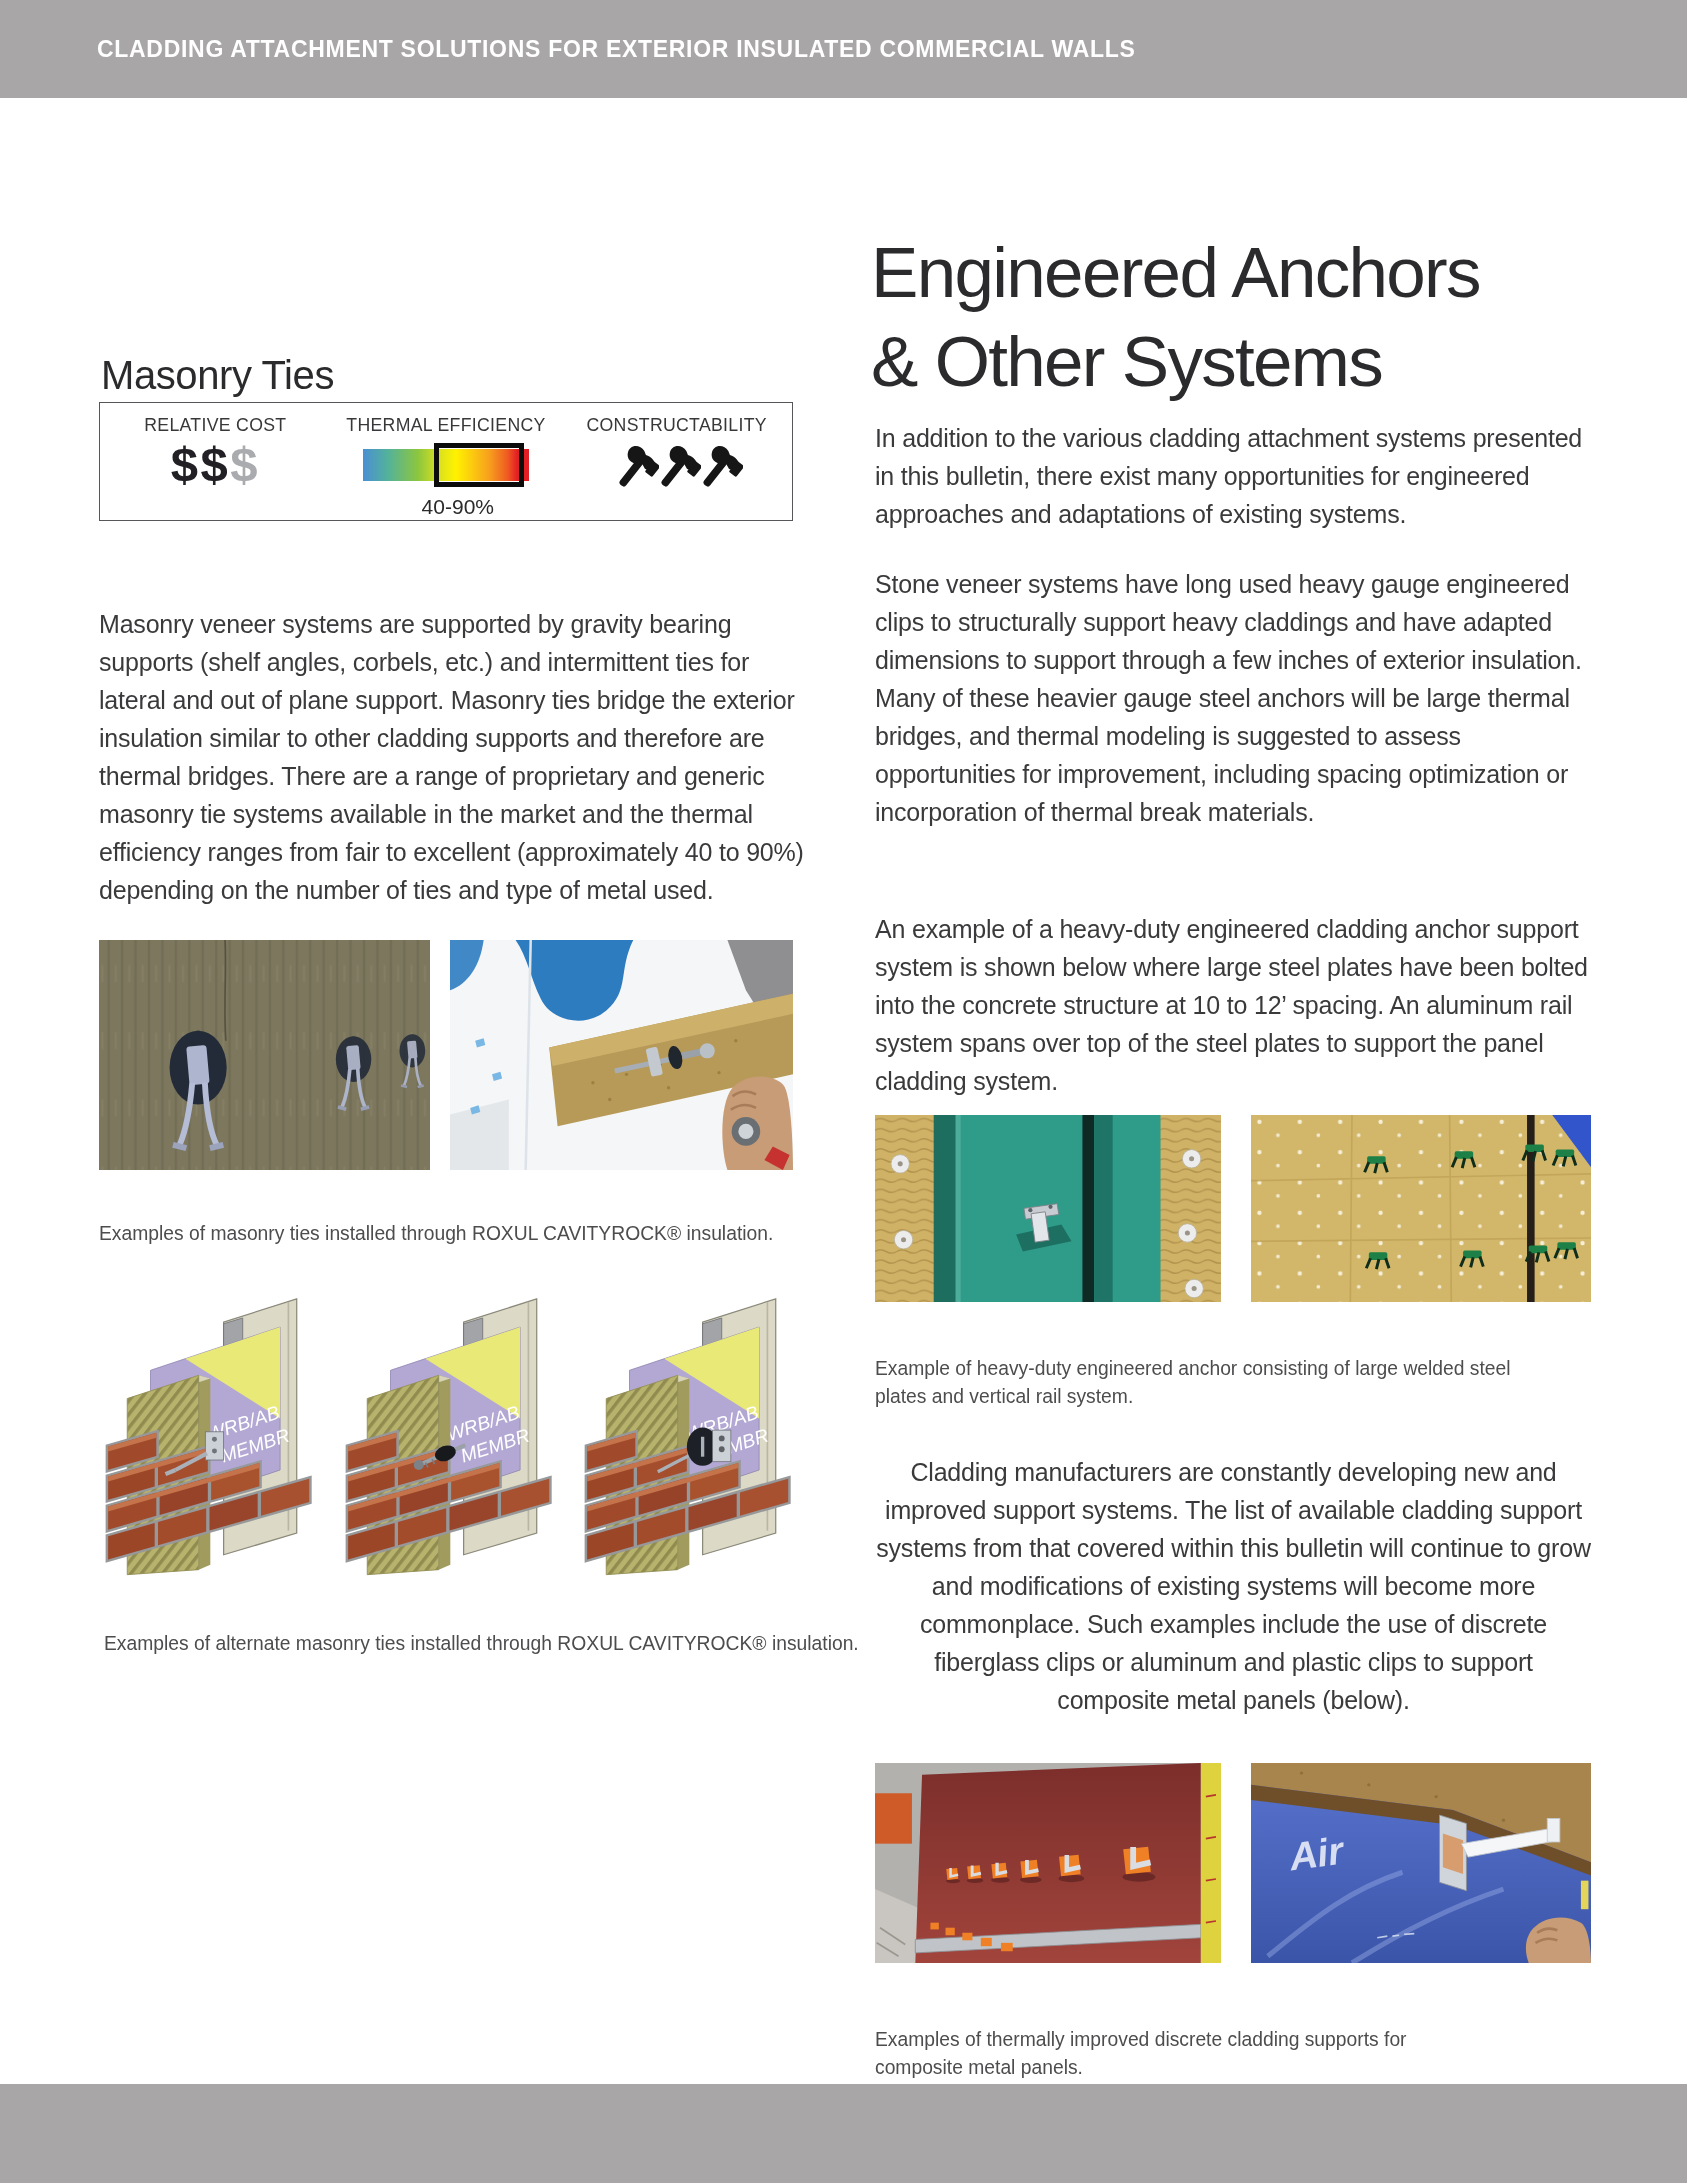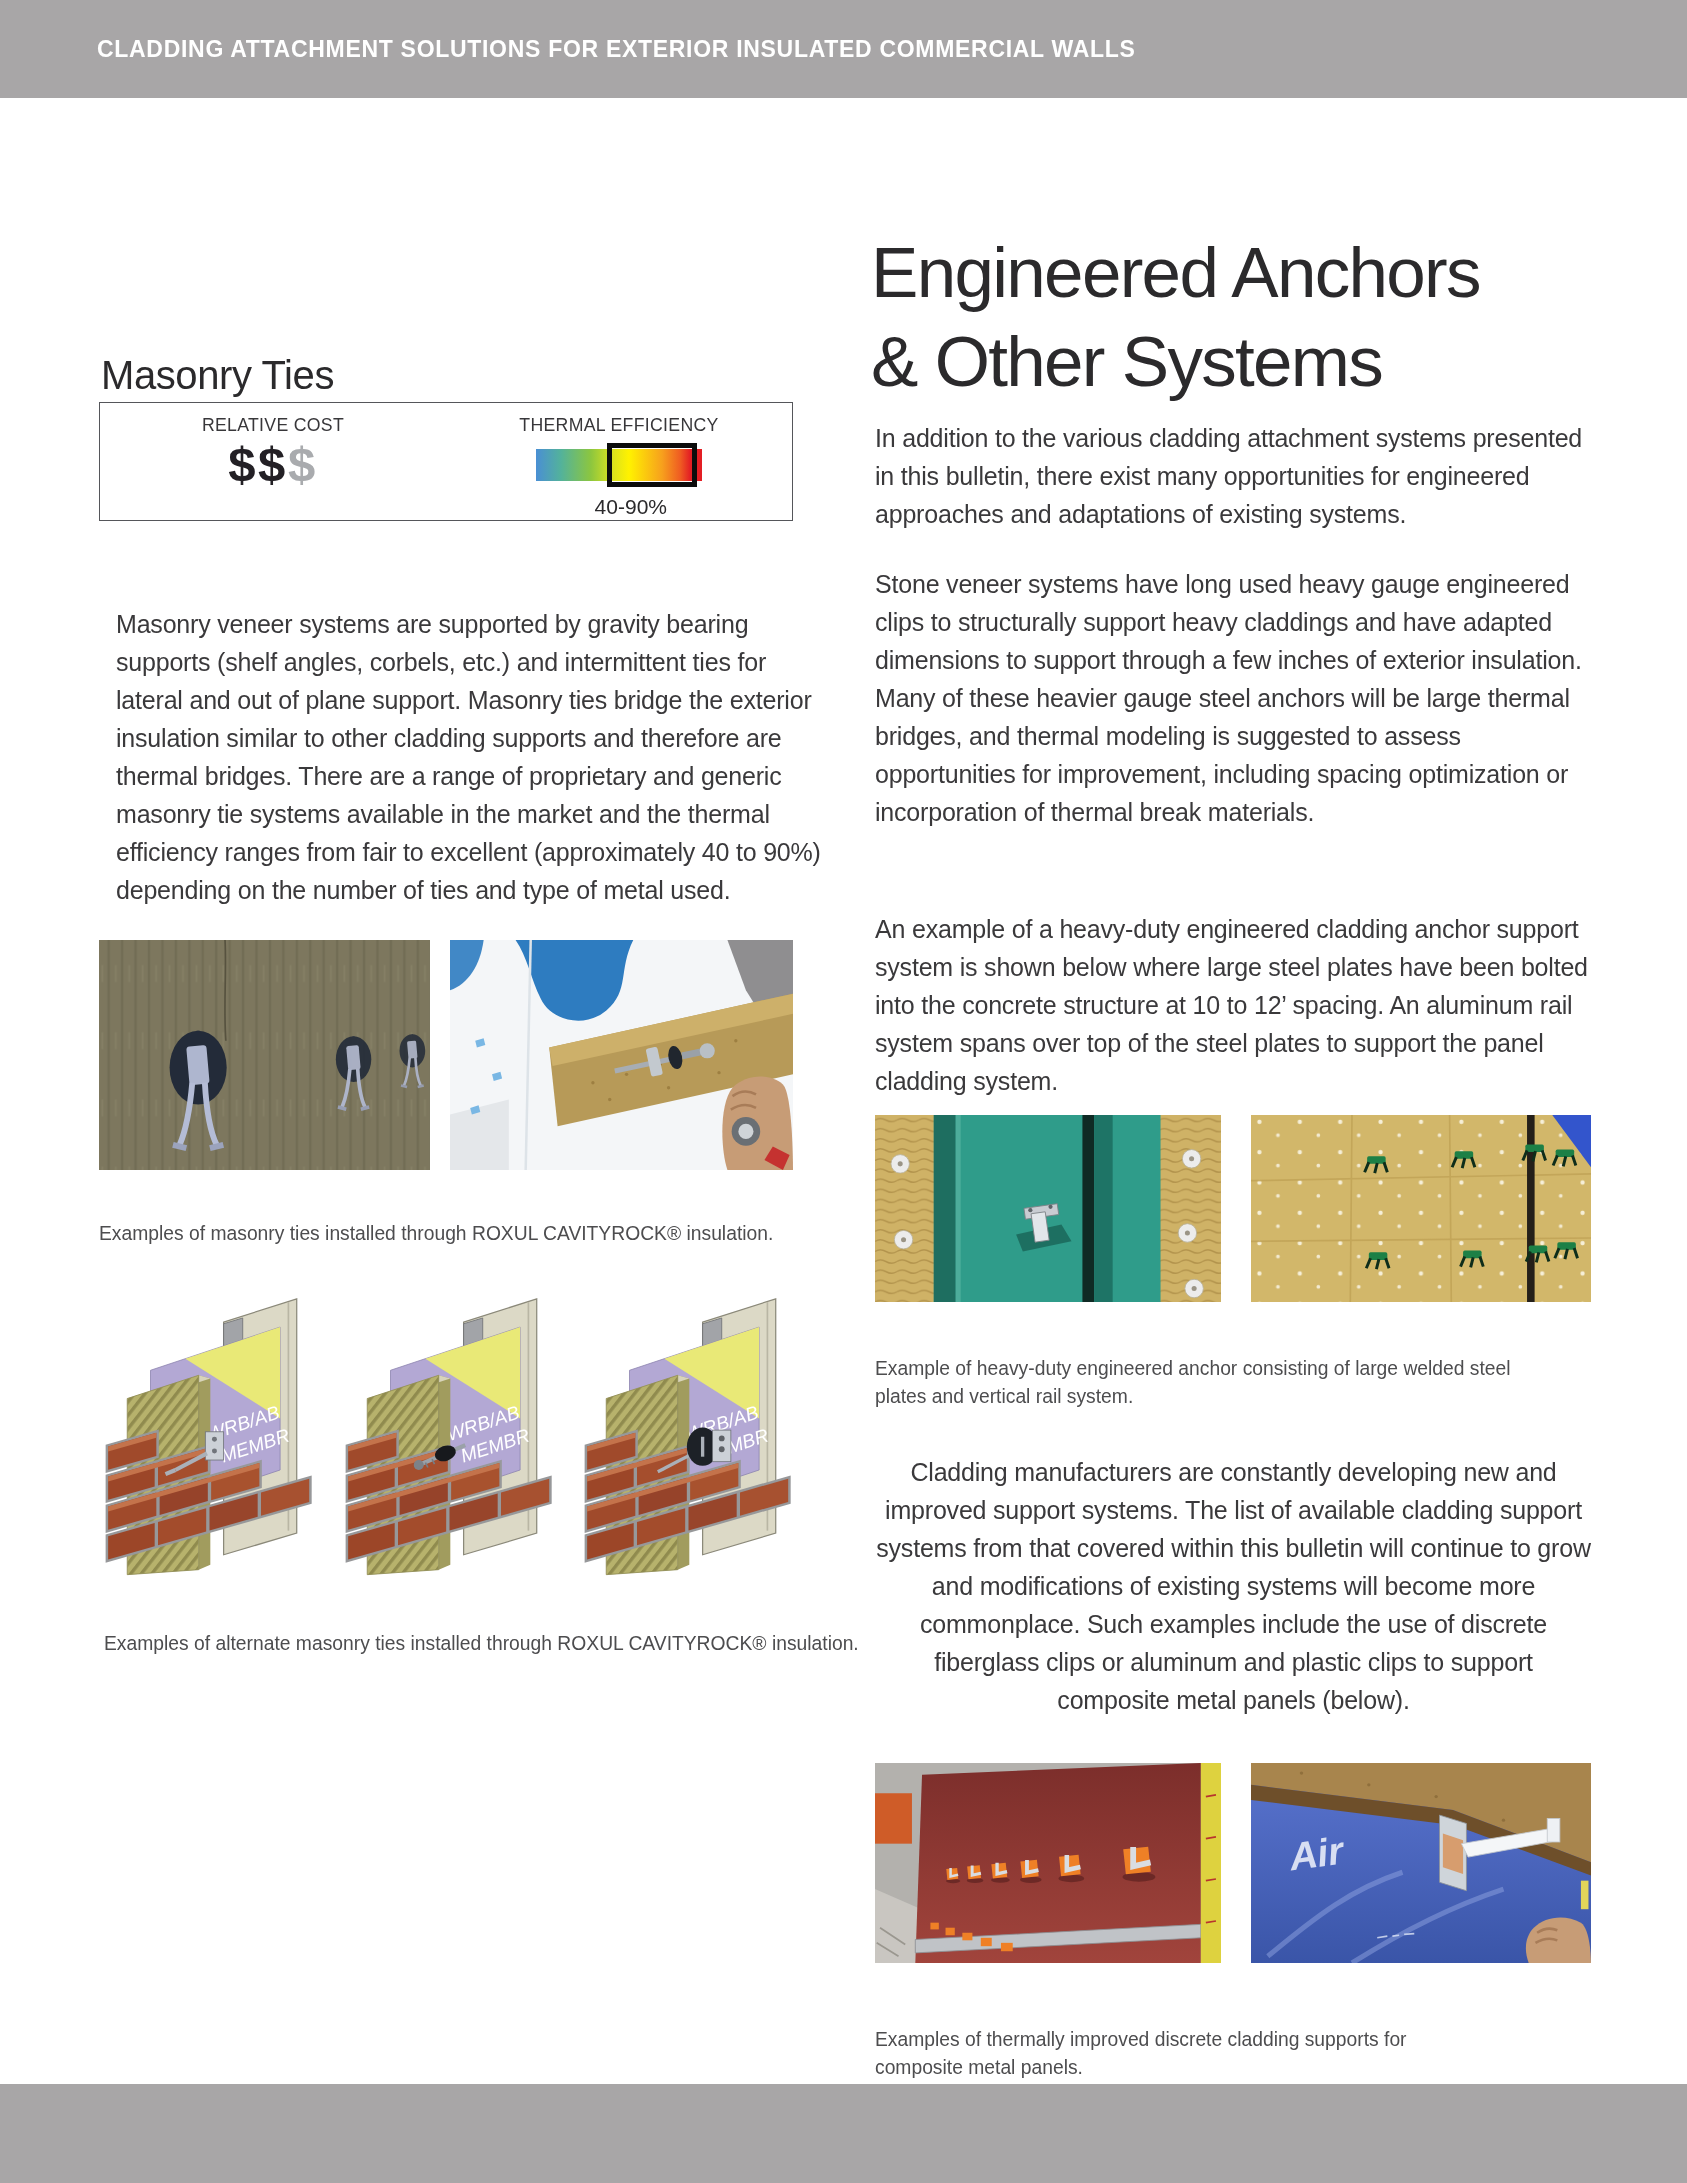--- a/index.html
+++ b/index.html
@@ -26,21 +26,21 @@
      background:linear-gradient(90deg,#4a8fd4 0%,#53b29b 15%,#8cc63f 33%,#d6e021 45%,#fff200 56%,#f7a01d 76%,#ef5b22 87%,#e31e24 93%,#e31e24 100%);}
   .thermal-highlight{position:absolute;left:43%;width:48%;top:-5.9px;bottom:-5.9px;border:5px solid #0c0c0c;}
   .thermal-range{margin-top:13.5px;font-size:21px;color:#2b2a2c;transform:translateX(11.8px);}
   .hammers{margin-top:8.4px;display:flex;justify-content:center;}
   .hammer{width:49px;height:49px;}
   .hammer + .hammer{margin-left:-6.7px;}
 
   .body-text{font-size:25px;line-height:38px;color:#3a393b;letter-spacing:-0.2px;}
   .caption{font-size:19.3px;line-height:28px;color:#4d4d4f;}
 
-  #body-left{left:116px;top:565px;width:713px;margin-top:40px;}
+  #body-left{left:99px;top:565px;width:713px;margin-top:40px;}
   #photo1{left:99px;top:940px;width:331px;height:230px;}
   #photo2{left:450px;top:940px;width:343px;height:230px;}
   #caption1{left:99px;top:1201px;width:824px;}
   .diagram-row{left:99px;top:1246px;width:709px;display:flex;gap:23.5px;}
   .diagram{width:216px;height:335px;}
   #caption2{left:104px;top:1611px;width:824px;}
 
   
   .right-title{left:871px;top:180px;width:791px;font-size:71px;line-height:89px;
                font-weight:400;color:#2b2a2c;letter-spacing:-1.7px;}
@@ -162,20 +162,34 @@
       <div class="rating-label">RELATIVE COST</div>
       <div class="dollars"><span>$$</span><span class="dollar-light">$</span></div>
     </div>
     <div class="rating-col">
       <div class="rating-label">THERMAL EFFICIENCY</div>
       <div class="thermal-bar-wrap">
         <div class="thermal-bar"></div>
         <div class="thermal-highlight"></div>
       </div>
       <div class="thermal-range">40-90%</div>
+    </div>
+    <div class="rating-col">
+      <div class="rating-label">CONSTRUCTABILITY</div>
+      <div class="hammers">
+        <svg class="hammer" viewBox="0 0 58 58" width="49" height="49">
+            <use href="#hammerShape"></use>
+          </svg>
+        <svg class="hammer" viewBox="0 0 58 58" width="49" height="49">
+            <use href="#hammerShape"></use>
+          </svg>
+        <svg class="hammer" viewBox="0 0 58 58" width="49" height="49">
+            <use href="#hammerShape"></use>
+          </svg>
+      </div>
     </div>
   </div>
 
   <p id="body-left" class="abs body-text">Masonry veneer systems are supported by gravity bearing supports (shelf angles, corbels, etc.) and intermittent ties for lateral and out of plane support. Masonry ties bridge the exterior insulation similar to other cladding supports and therefore are thermal bridges. There are a range of proprietary and generic masonry tie systems available in the market and the thermal efficiency ranges from fair to excellent (approximately 40 to 90%) depending on the number of ties and type of metal used.</p>
 
   <div id="photo1" class="photo">
     <svg viewBox="0 0 394 274" preserveAspectRatio="none">
       <rect width="394" height="274" fill="url(#wool1)"></rect>
       <rect width="394" height="274" fill="#55503c" opacity=".12"></rect>
       <path d="M150,0 C152,40 148,80 151,120" stroke="#3e3a2b" stroke-width="2" fill="none" opacity=".6"></path>

